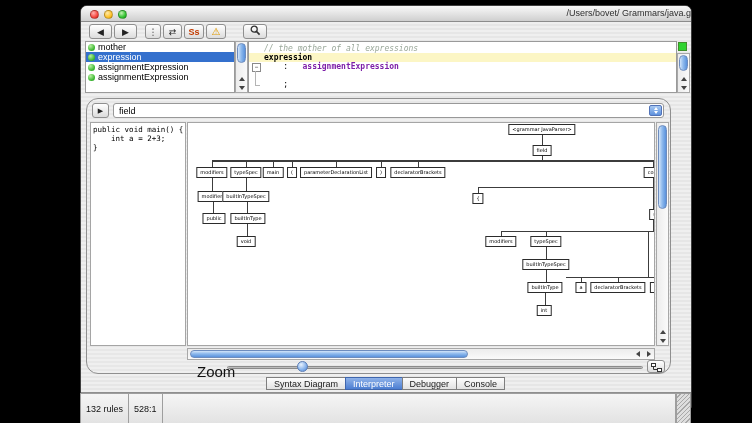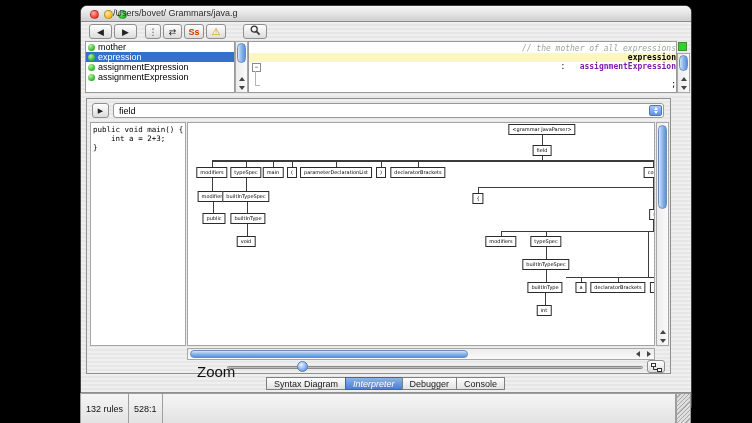--- a/index.html
+++ b/index.html
@@ -7,21 +7,21 @@
   #stage{position:relative;width:752px;height:423px;background:#000;font-family:"Liberation Sans",sans-serif;}
   .window{position:absolute;left:80px;top:5px;width:612px;height:403px;
     background:repeating-linear-gradient(180deg,#efefef 0 2px,#e6e6e6 2px 4px);
     border:1px solid #3f3f3f;border-radius:7px 7px 0 0;box-shadow:0 4px 14px rgba(0,0,0,.8);}
   
   .titlebar{position:absolute;left:0;top:0;right:0;height:16px;background:linear-gradient(#f9f9f9,#cfcfcf);border-bottom:1px solid #8c8c8c;border-radius:6px 6px 0 0;}
   .tl{position:absolute;top:4px;width:9px;height:9px;border-radius:50%;border:1px solid rgba(0,0,0,.25);}
   .tl.close{left:9px;background:radial-gradient(circle at 35% 30%,#ffb0ad,#f74940 60%,#c42017);}
   .tl.min{left:23px;background:radial-gradient(circle at 35% 30%,#ffe9a8,#fec32d 60%,#d79a00);}
   .tl.zoom{left:37px;background:radial-gradient(circle at 35% 30%,#c4f2b4,#35c434 60%,#1d9e1b);}
-  .title{position:absolute;left:0;right:0;top:2px;text-align:left;font-size:9px;color:#2f2f2f;margin-left:32px;}
+  .title{position:absolute;left:0;right:0;top:2px;text-align:right;font-size:9px;color:#2f2f2f;}
   
   .toolbar{position:absolute;left:0;top:16px;right:0;height:19px;}
   .tbtn{position:absolute;top:2px;height:15px;background:linear-gradient(#ffffff,#dcdcdc);border:1px solid #8f8f8f;border-radius:3px;
     display:flex;align-items:center;justify-content:center;font-size:9px;color:#222;cursor:default;}
   .tbtn.warn{color:#e09a00;font-size:10px;}
   .tbtn.case{color:#c23b00;font-weight:bold;}
   
   .rule-list{position:absolute;left:4px;top:35px;width:150px;height:52px;background:#fff;border:1px solid #9a9a9a;overflow:hidden;font-size:9px;}
   .rule-item{display:flex;align-items:center;height:10px;padding-left:2px;color:#000;white-space:nowrap;}
   .rule-item.sel{background:#3470cd;color:#fff;}
@@ -32,54 +32,54 @@
   .thumb{position:absolute;border-radius:5px;background:linear-gradient(90deg,#d3e5f9,#8fbaed 45%,#5a92dc);border:1px solid #6d8cbe;}
   .sbh .thumb{background:linear-gradient(#d3e5f9,#8fbaed 45%,#5a92dc);}
   .arr{width:11px;height:9px;display:flex;align-items:center;justify-content:center;}
   .arr::before{content:"";display:block;}
   .arr.up::before{border-left:3px solid transparent;border-right:3px solid transparent;border-bottom:4px solid #444;}
   .arr.down::before{border-left:3px solid transparent;border-right:3px solid transparent;border-top:4px solid #444;}
   .arr.left::before{border-top:3px solid transparent;border-bottom:3px solid transparent;border-right:4px solid #444;}
   .arr.right::before{border-top:3px solid transparent;border-bottom:3px solid transparent;border-left:4px solid #444;}
   
   .editor{position:absolute;left:167px;top:35px;width:429px;height:52px;background:#fff;border:1px solid #9a9a9a;overflow:hidden;padding-top:2px;}
-  .ed-line{display:flex;height:9px;align-items:center;font:8px "DejaVu Sans Mono",monospace;white-space:pre;color:#000;justify-content:space-between;}
+  .ed-line{display:flex;height:9px;align-items:center;font:8px "DejaVu Sans Mono",monospace;white-space:pre;color:#000;}
   .ed-line.hl{background:#fcf6c5;}
   .ed-gutter{flex:0 0 13px;height:9px;position:relative;}
   .ed-gutter.fbox::before{content:"−";position:absolute;left:3px;top:1px;width:7px;height:7px;border:1px solid #8a8a8a;background:#fff;color:#333;font:6px/6px "DejaVu Sans Mono",monospace;text-align:center;}
   .ed-gutter.fmid::before{content:"";position:absolute;left:6px;top:0;bottom:0;width:1px;background:#b4b4b4;}
   .ed-gutter.fend::before{content:"";position:absolute;left:6px;top:0;height:5px;width:4px;border-left:1px solid #b4b4b4;border-bottom:1px solid #b4b4b4;}
   .ed-text{padding-left:2px;}
   .sy-comment{color:#9aa89a;font-style:italic;}
   .sy-rule-name{font-weight:bold;}
   .sy-rule-ref{color:#7d1fa8;font-weight:bold;}
   .status-square{position:absolute;left:597px;top:36px;width:9px;height:9px;border:1px solid #3f8f2a;}
   
-  .ipanel{position:absolute;left:5px;top:92px;width:585px;height:276px;border:1px solid #8f8f8f;border-radius:0;
+  .ipanel{position:absolute;left:5px;top:92px;width:585px;height:276px;border:1px solid #8f8f8f;border-radius:12px;
     background:repeating-linear-gradient(180deg,#efefef 0 2px,#e7e7e7 2px 4px);}
   .run-btn{position:absolute;left:5px;top:4px;width:17px;height:15px;background:linear-gradient(#fff,#dcdcdc);border:1px solid #8f8f8f;border-radius:3px;
     display:flex;align-items:center;justify-content:center;font-size:7px;color:#222;}
   .combo{position:absolute;left:26px;top:4px;right:6px;height:15px;background:#fff;border:1px solid #989898;border-radius:3px;font-size:9px;display:flex;align-items:center;padding-left:5px;color:#000;}
   .combo-btn{position:absolute;right:1px;top:1px;width:13px;height:11px;border-radius:2px;background:linear-gradient(#a8c9f2,#5e91dd);border:1px solid #5273b8;
     display:flex;flex-direction:column;align-items:center;justify-content:center;gap:1px;}
   .combo-btn::before{content:"";border-left:2px solid transparent;border-right:2px solid transparent;border-bottom:3px solid #fff;}
   .combo-btn::after{content:"";border-left:2px solid transparent;border-right:2px solid transparent;border-top:3px solid #fff;}
   .input-code{position:absolute;left:3px;top:23px;width:96px;height:224px;background:#fff;border:1px solid #a5a5a5;font:7.5px "DejaVu Sans Mono",monospace;white-space:pre;padding:2px;color:#000;overflow:hidden;}
   .tree-view{position:absolute;left:100px;top:23px;width:468px;height:224px;background:#fff;border:1px solid #a5a5a5;overflow:hidden;}
   .tree-view svg{position:absolute;left:0;top:0;}
   .tnode{position:absolute;transform:translateX(-50%);background:#fff;border:1px solid #2b2b2b;font:5px "DejaVu Sans",sans-serif;padding:2px 3px;white-space:nowrap;line-height:1;color:#000;}
   .zoom-label{position:absolute;left:110px;top:264px;font-size:15px;color:#111;}
   .zoom-slider{position:absolute;left:140px;top:262px;width:416px;height:12px;}
   .zoom-track{position:absolute;left:0;right:0;top:5px;height:3px;background:linear-gradient(#9e9e9e,#d8d8d8);border:1px solid #8b8b8b;border-radius:2px;}
   .zoom-thumb{position:absolute;left:70px;top:0;width:11px;height:11px;border-radius:50%;background:radial-gradient(circle at 35% 30%,#e8f2fd,#8cb6ec 55%,#4f86d8);border:1px solid #5b7db5;}
   .export-btn{position:absolute;left:560px;top:261px;width:18px;height:13px;background:linear-gradient(#fff,#dcdcdc);border:1px solid #8f8f8f;border-radius:3px;display:flex;align-items:center;justify-content:center;}
   
   .tab-bar{position:absolute;left:0;right:0;top:371px;height:14px;display:flex;justify-content:center;}
   .tab{height:13px;padding:0 7px;border:1px solid #7e7e7e;margin-left:-1px;background:linear-gradient(#fdfdfd,#e2e2e2);font-size:9px;display:flex;align-items:center;color:#1a1a1a;}
-  .tab.active{background:linear-gradient(#8fb2e9,#4c7ed2);color:#fff;border-color:#3f66ad;font-style:italic;}
+  .tab.active{background:linear-gradient(#8fb2e9,#4c7ed2);color:#fff;border-color:#3f66ad;}
   
   .statusbar{position:absolute;left:0;right:0;top:386px;height:33px;display:flex;background:linear-gradient(#f0f0f0,#dfdfdf);border-top:1px solid #8f8f8f;}
   .sb-cell{border:1px solid #9e9e9e;margin-left:-1px;display:flex;align-items:center;padding:0 5px;font-size:9px;color:#111;background:linear-gradient(#f5f5f5,#e2e2e2);white-space:nowrap;}
   .sb-cell.fill{flex:1;}
   .grip{width:15px;border:1px solid #9e9e9e;background:repeating-linear-gradient(135deg,#dedede 0 2px,#a8a8a8 2px 3px);}
 </style>
 </head>
 <body>
 
 <div id="stage">

